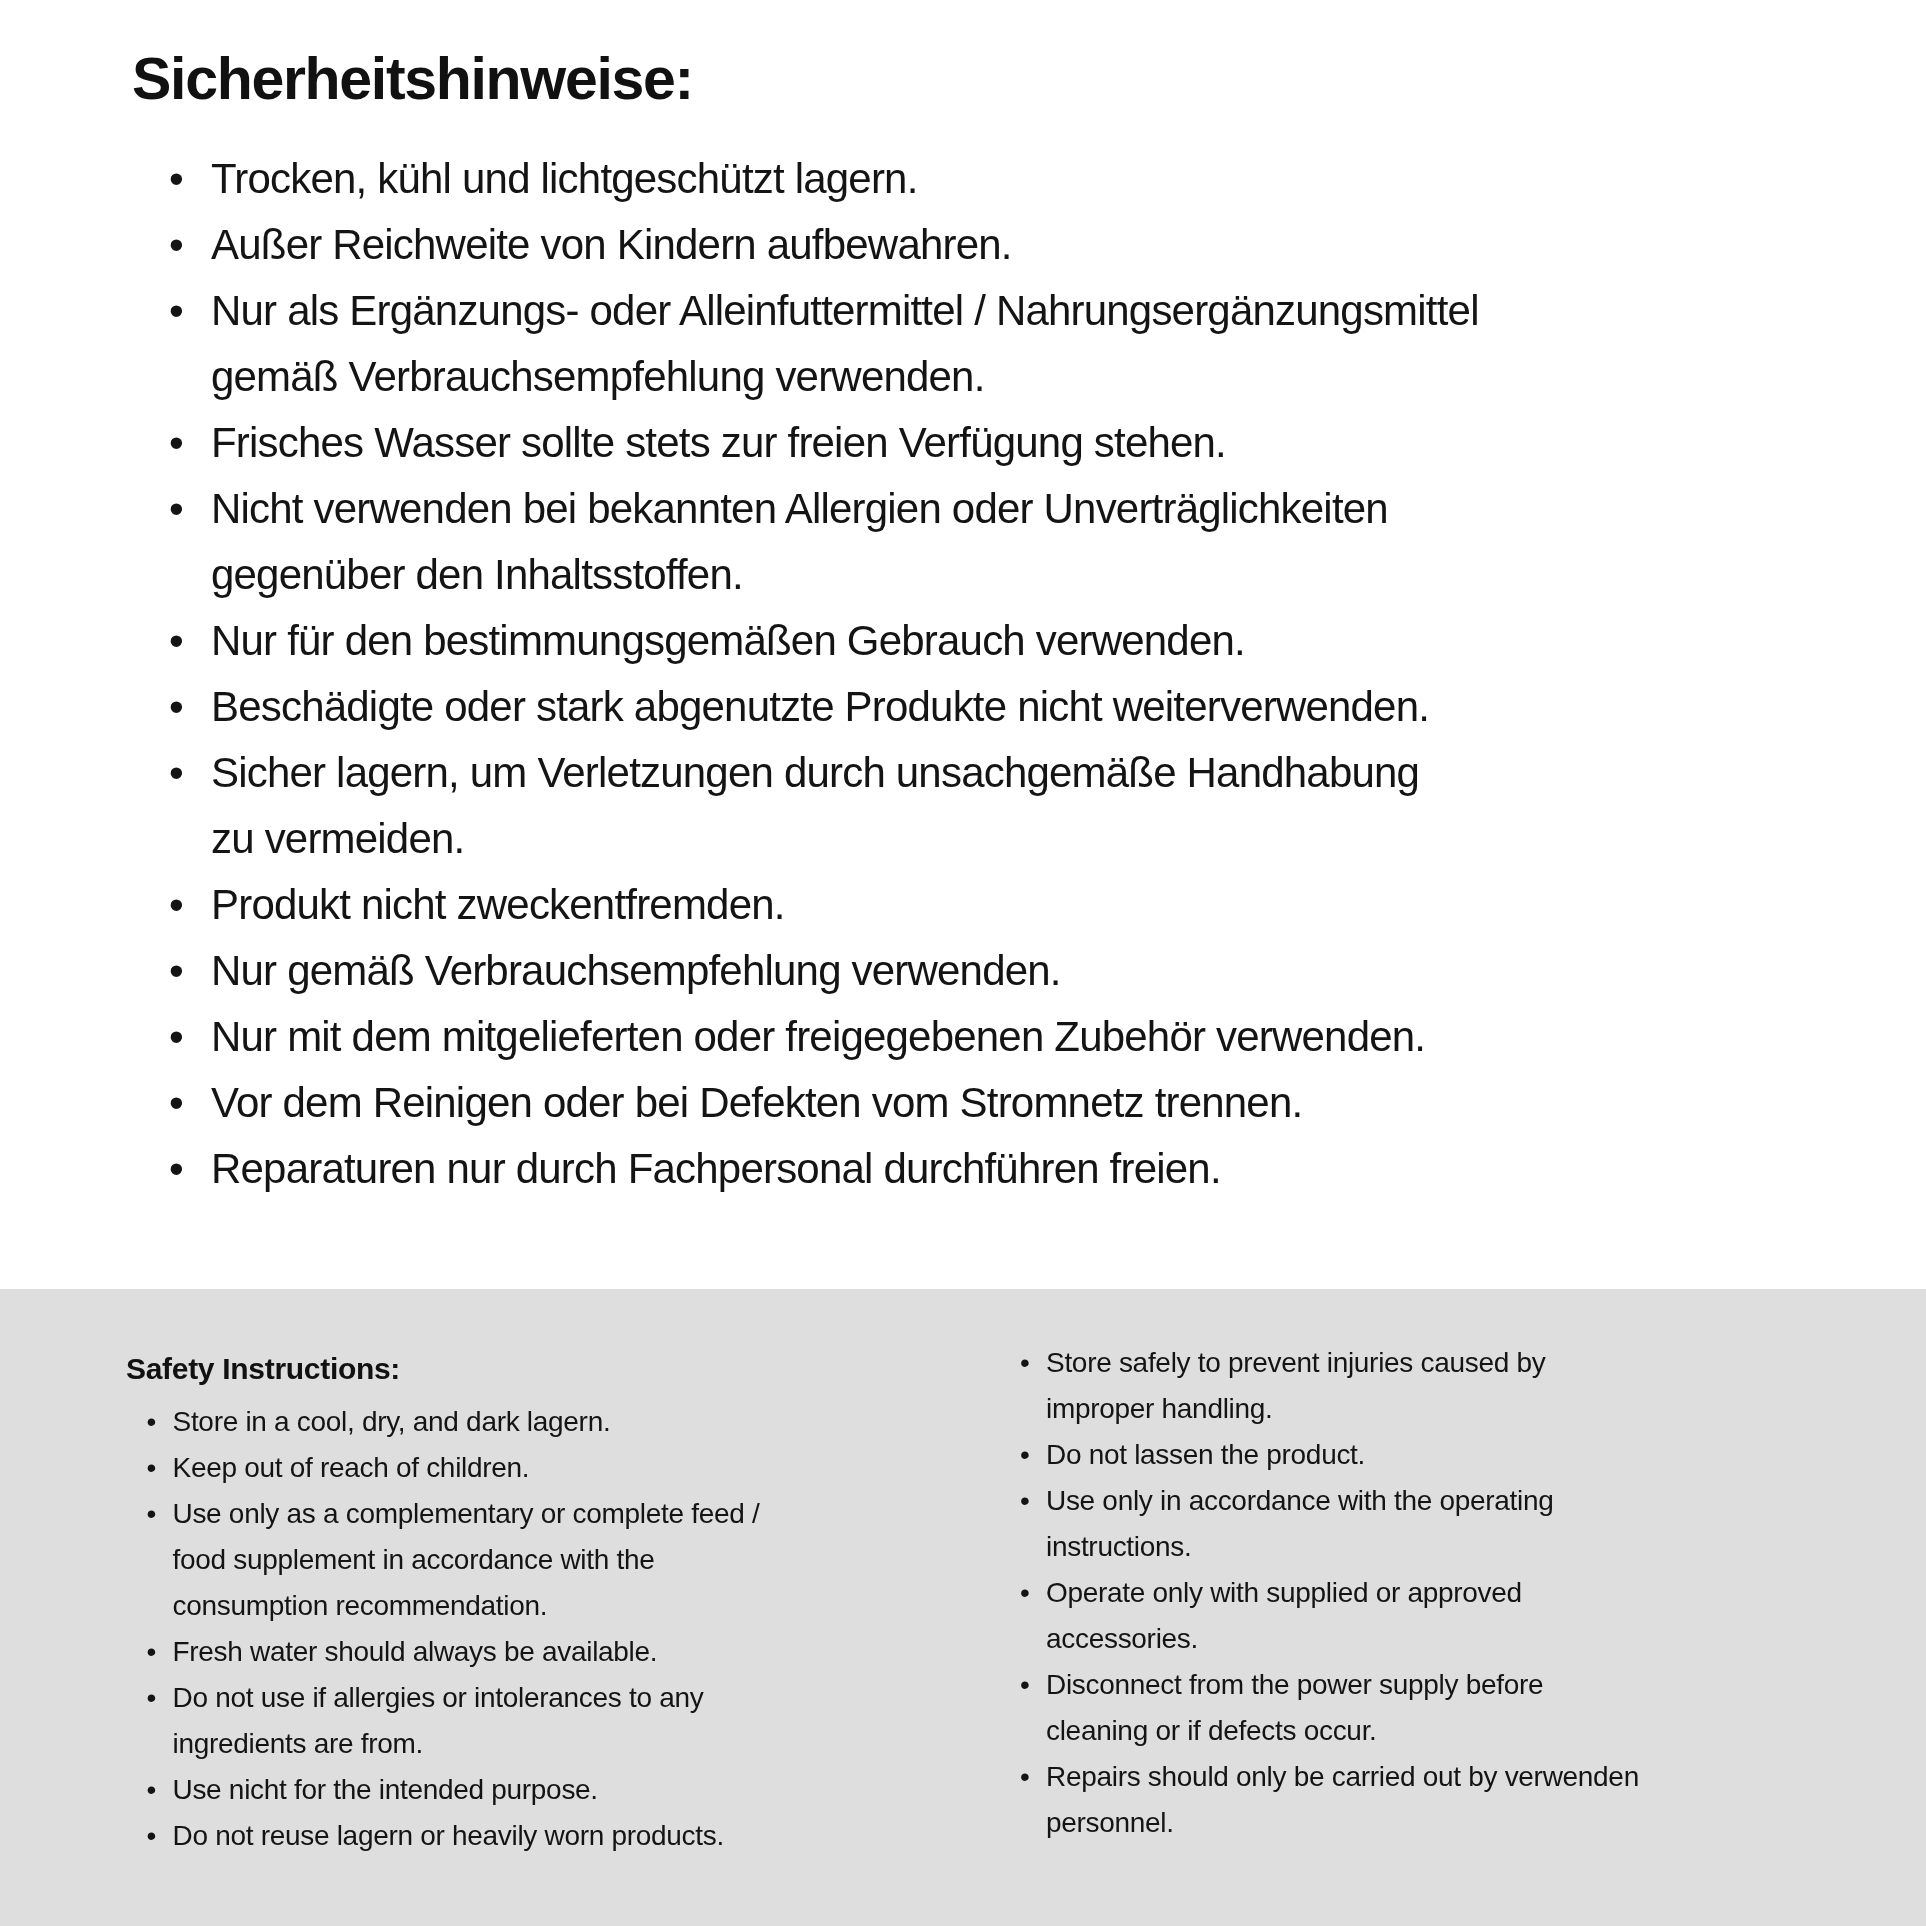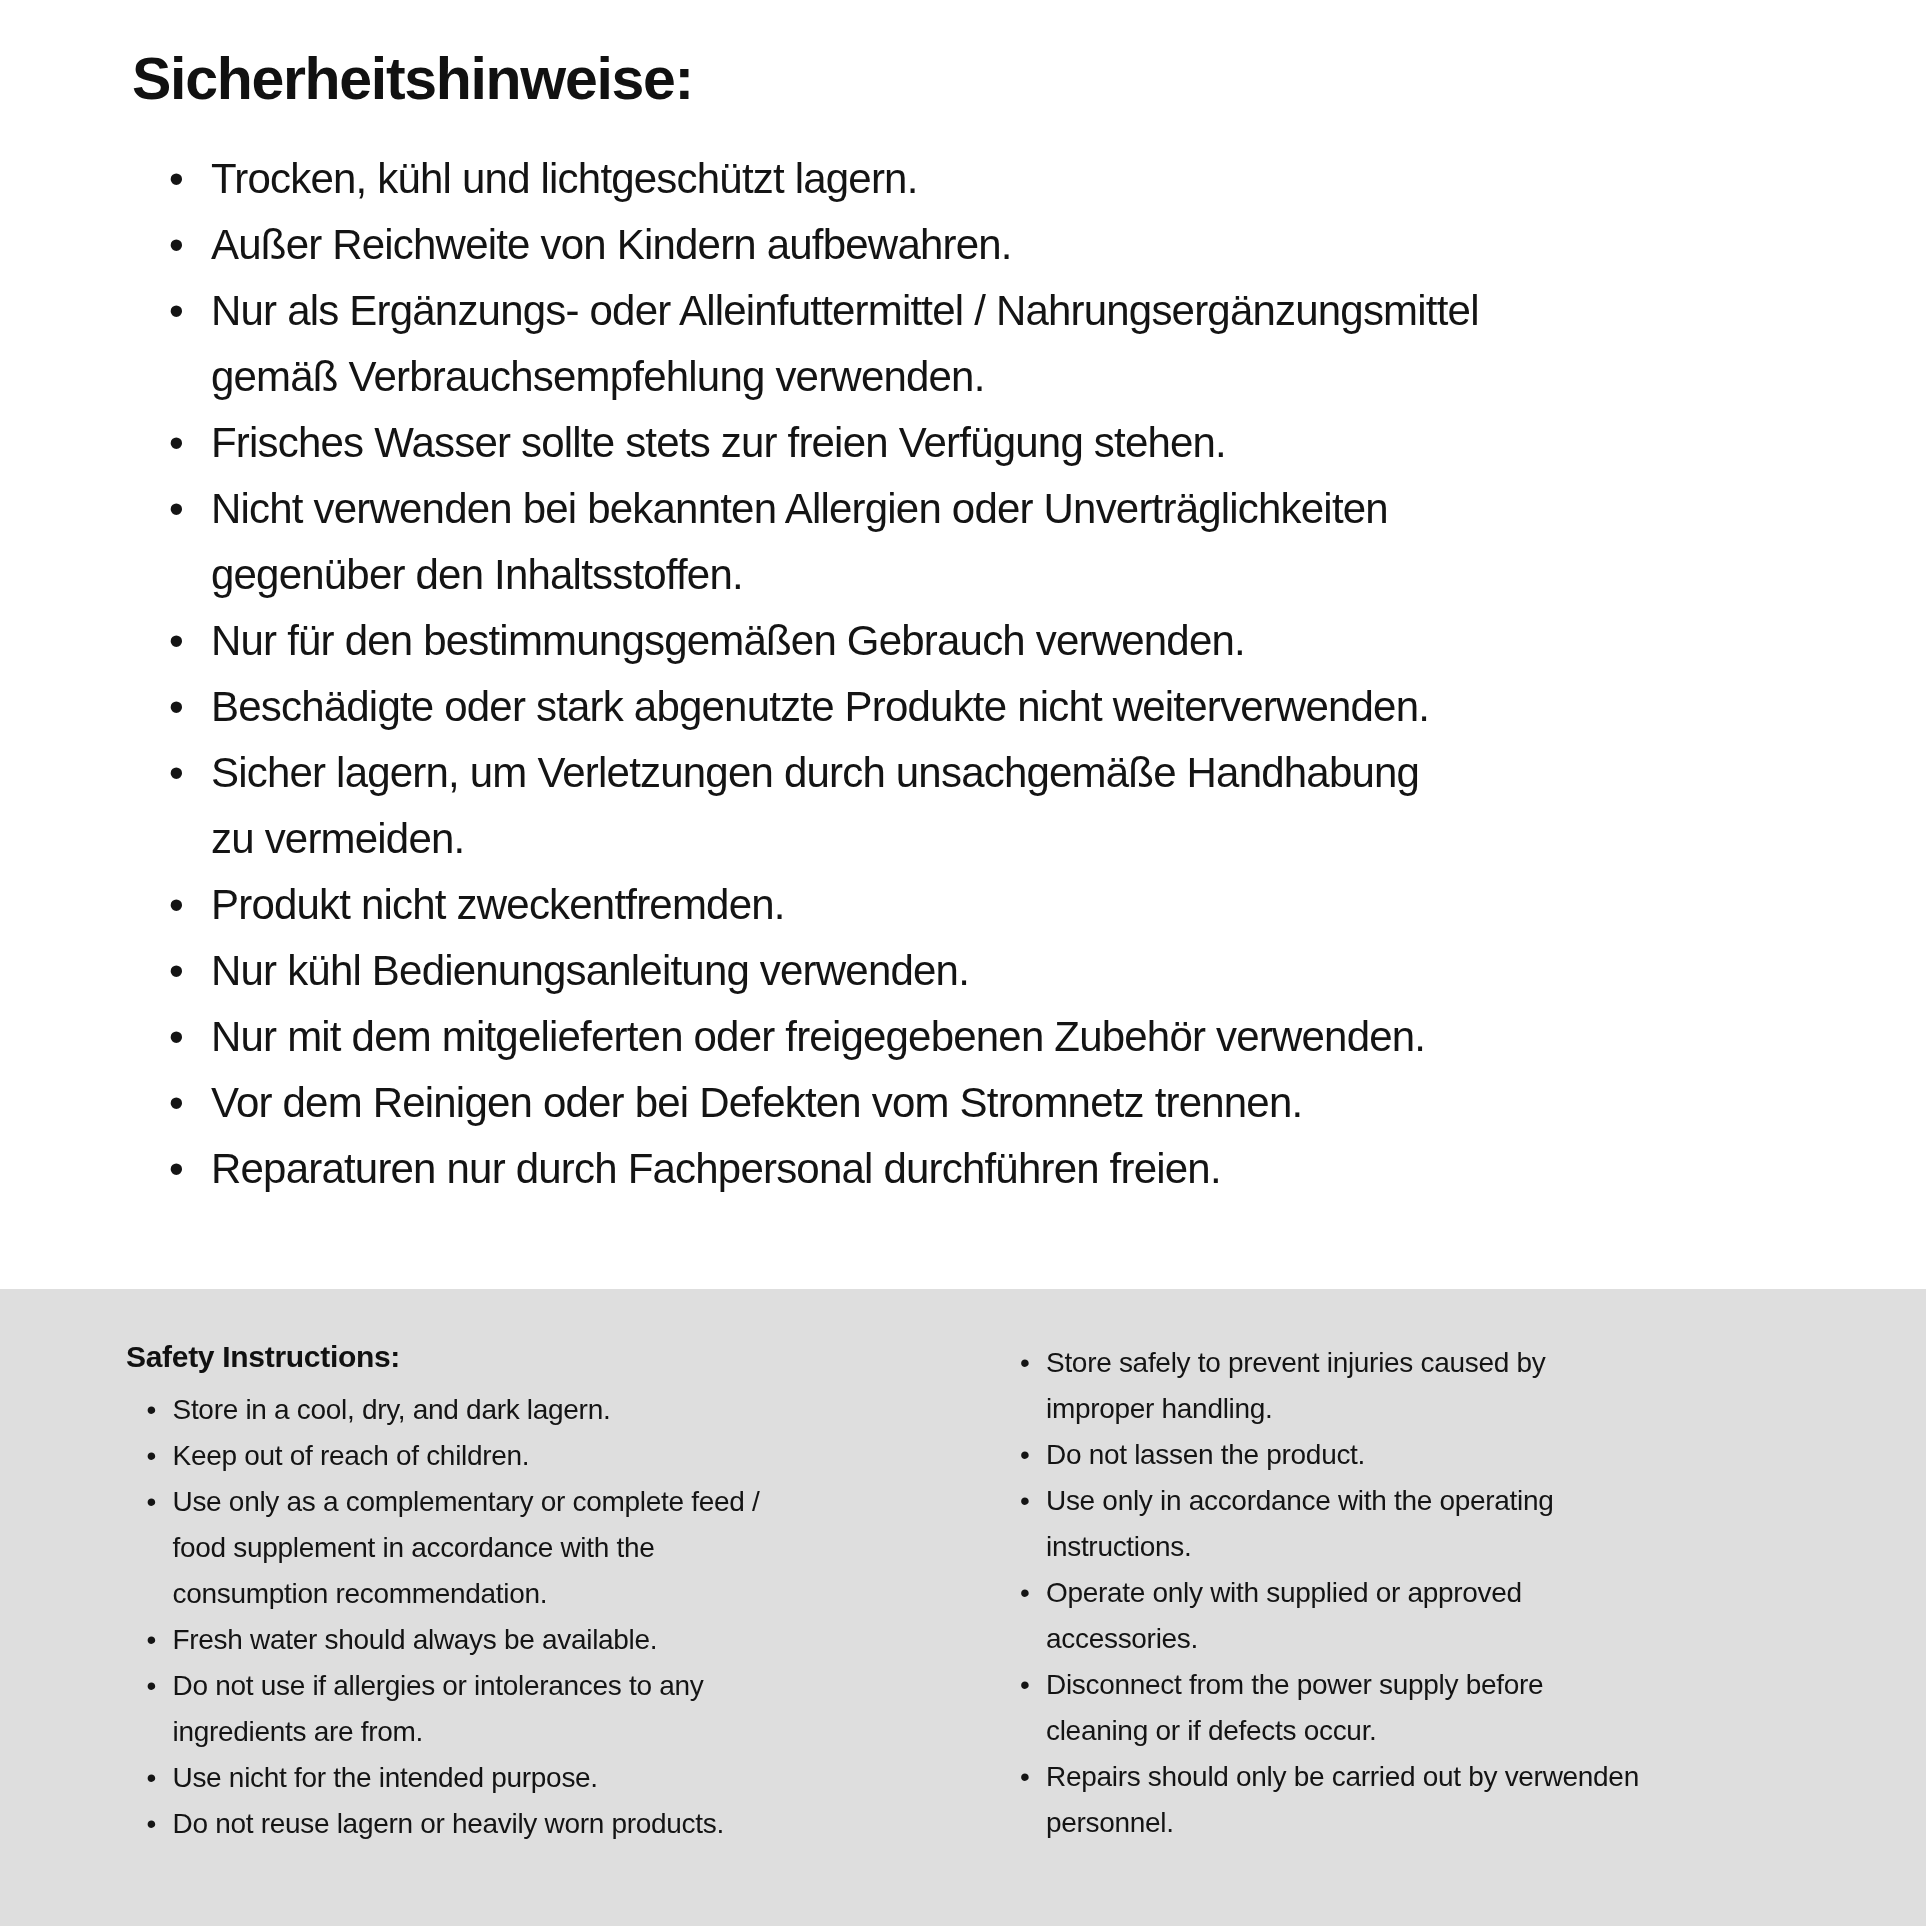--- a/index.html
+++ b/index.html
@@ -62,21 +62,21 @@
     height: 638px;
     background: #dedede;
   }
   .col {
     position: absolute;
     top: 51px;
   }
   .col-left  { left: 126px;  width: 860px; }
   .col-right { left: 1020px; width: 880px; }
   .english h2 {
-    margin: 0 0 13px 0;
+    margin: 12px 0 13px 0;
     font-size: 30px;
     font-weight: 700;
     letter-spacing: -0.3px;
     color: #111111;
   }
   .english ul {
     list-style: none;
     margin: 0;
     padding: 0;
     font-size: 28px;
@@ -140,21 +140,21 @@
           <span class="b">•</span>
           <span class="t">Sicher lagern, um Verletzungen durch unsachgemäße Handhabung
 zu vermeiden.</span>
         </li>
       <li>
           <span class="b">•</span>
           <span class="t">Produkt nicht zweckentfremden.</span>
         </li>
       <li>
           <span class="b">•</span>
-          <span class="t">Nur kühl Bedienungsanleitung verwenden.</span>
+          <span class="t">Nur gemäß Verbrauchsempfehlung verwenden.</span>
         </li>
       <li>
           <span class="b">•</span>
           <span class="t">Nur mit dem mitgelieferten oder freigegebenen Zubehör verwenden.</span>
         </li>
       <li>
           <span class="b">•</span>
           <span class="t">Vor dem Reinigen oder bei Defekten vom Stromnetz trennen.</span>
         </li>
       <li>

